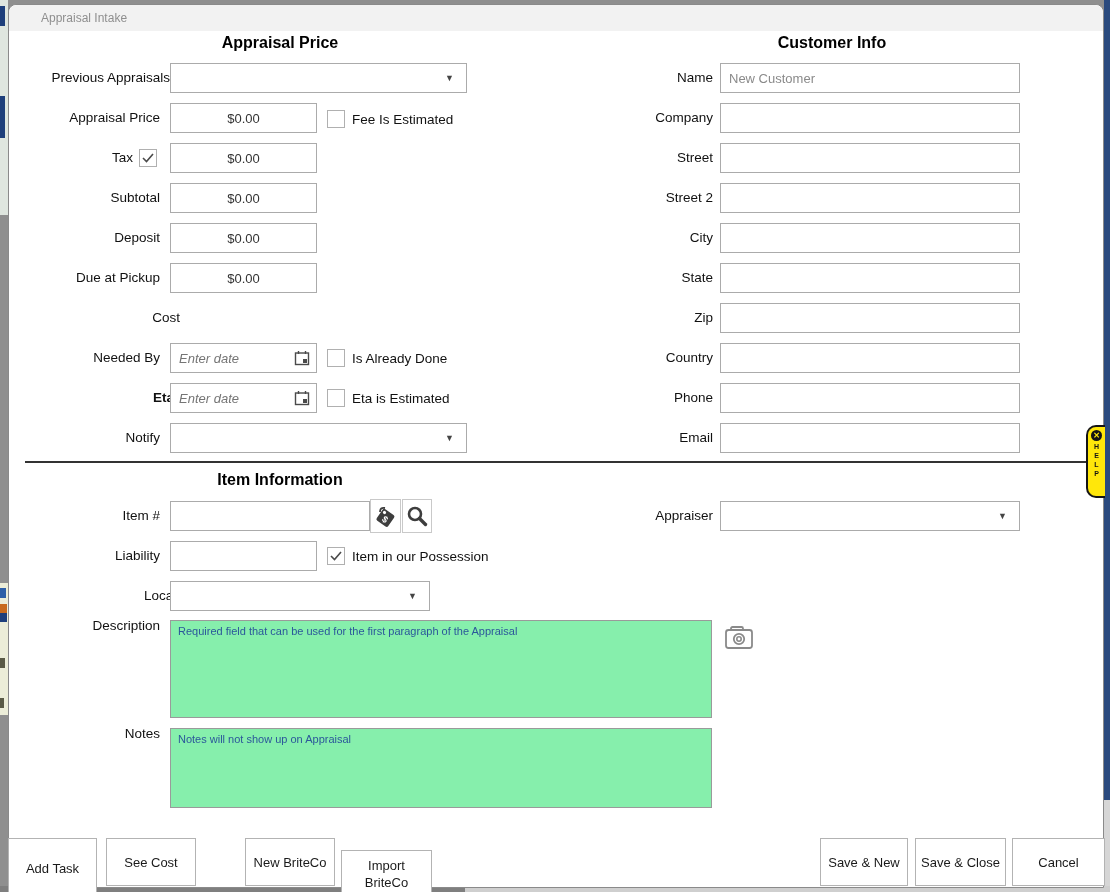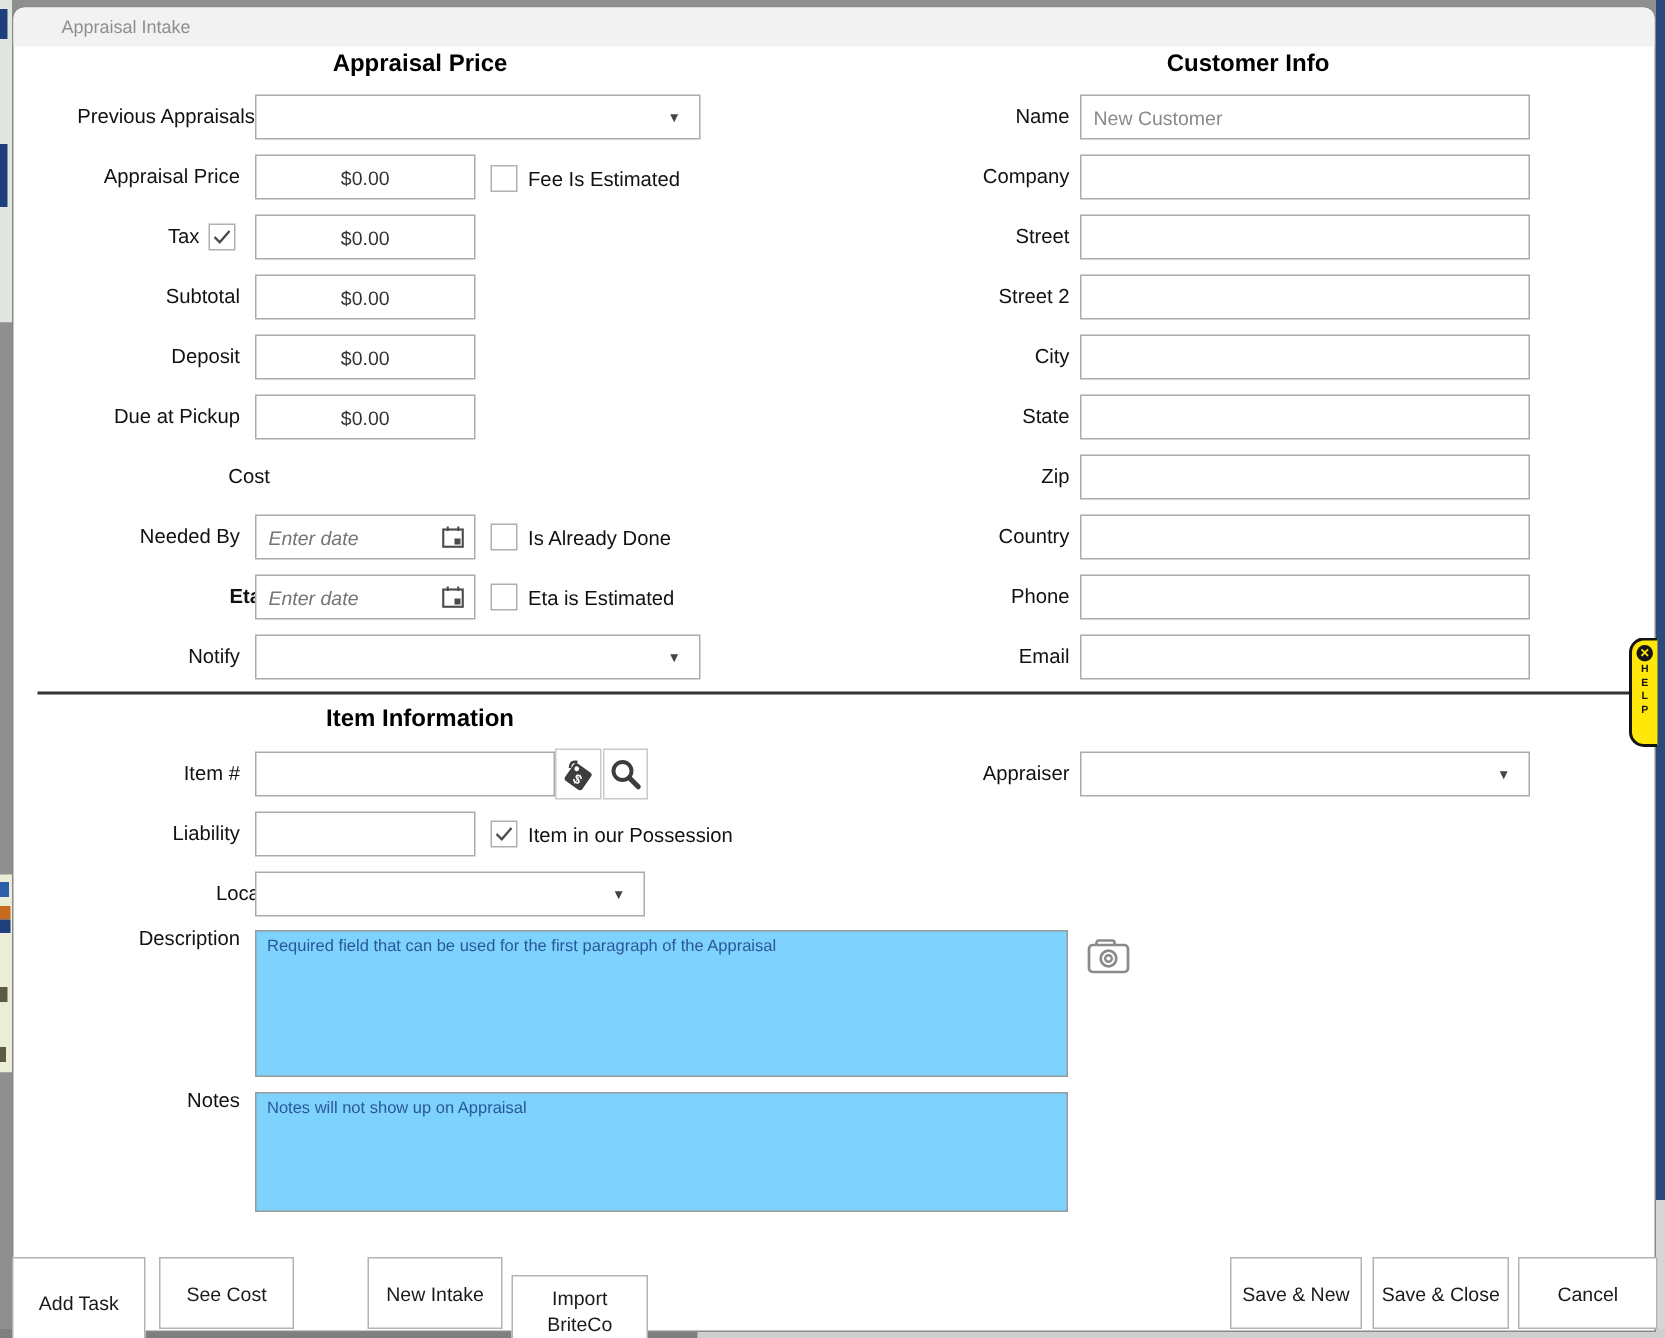--- a/index.html
+++ b/index.html
@@ -47,21 +47,21 @@
     background:#fff;box-sizing:border-box;display:flex;align-items:center;
     justify-content:center;cursor:pointer;
   }
   .cb svg{display:block;}
   .cb-label{
     position:absolute;font-size:13.5px;color:#111;line-height:19px;
     white-space:nowrap;
   }
   .divider{position:absolute;background:#333;height:2px;}
   .ta{
-    position:absolute;border:1px solid #9a9a9a;background:#7dd3fc;
+    position:absolute;border:1px solid #9a9a9a;background:#86efac;
     font-family:"Liberation Sans",sans-serif;font-size:11px;color:#2b579a;
     padding:4px 7px;resize:none;box-sizing:border-box;outline:none;
   }
   .icon-btn{
     position:absolute;border:1px solid #c9c9c9;background:#fff;
     box-sizing:border-box;display:flex;align-items:center;justify-content:center;
     cursor:pointer;
   }
   .btn{
     position:absolute;background:#fff;border:1px solid #b3b3b3;
@@ -247,21 +247,21 @@
 <div class="lbl" style="left:10px;top:724px;width:150px;line-height:20px;">Notes</div>
 <textarea class="ta" style="left: 170px; top: 728px; width: 542px; height: 80px;">Notes will not show up on Appraisal</textarea>
 
 <div class="lbl" style="left:560px;top:501px;width:153px;">Appraiser</div>
 <div class="sel" style="left:720px;top:501px;width:300px;">
   <span class="arrow">▼</span>
 </div>
 
 <button class="btn" style="left:8px;top:838px;width:89px;height:60px;">Add Task</button>
 <button class="btn" style="left:106px;top:838px;width:90px;height:48px;">See Cost</button>
-<button class="btn" style="left:245px;top:838px;width:90px;height:48px;">New Intake</button>
+<button class="btn" style="left:245px;top:838px;width:90px;height:48px;">New BriteCo</button>
 <button class="btn" style="left:341px;top:838px;width:91px;height:48px;white-space:normal;margin-top:12px;">Import BriteCo</button>
 <button class="btn" style="left:820px;top:838px;width:88px;height:48px;">Save &amp; New</button>
 <button class="btn" style="left:915px;top:838px;width:91px;height:48px;white-space:normal;">Save &amp; Close</button>
 <button class="btn" style="left:1012px;top:838px;width:93px;height:48px;">Cancel</button>
 
 <div class="help-tab">
   <div class="help-circle">✕</div>
   <div class="help-letters">HELP</div>
 </div>
 

